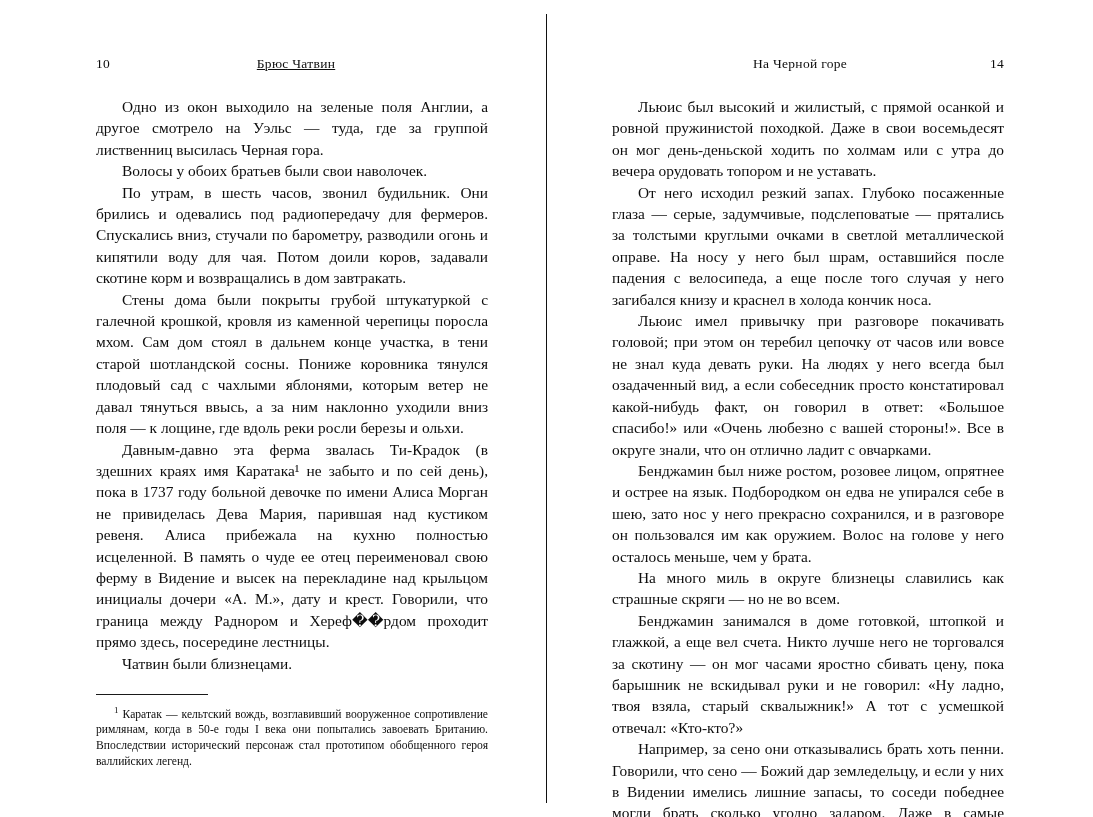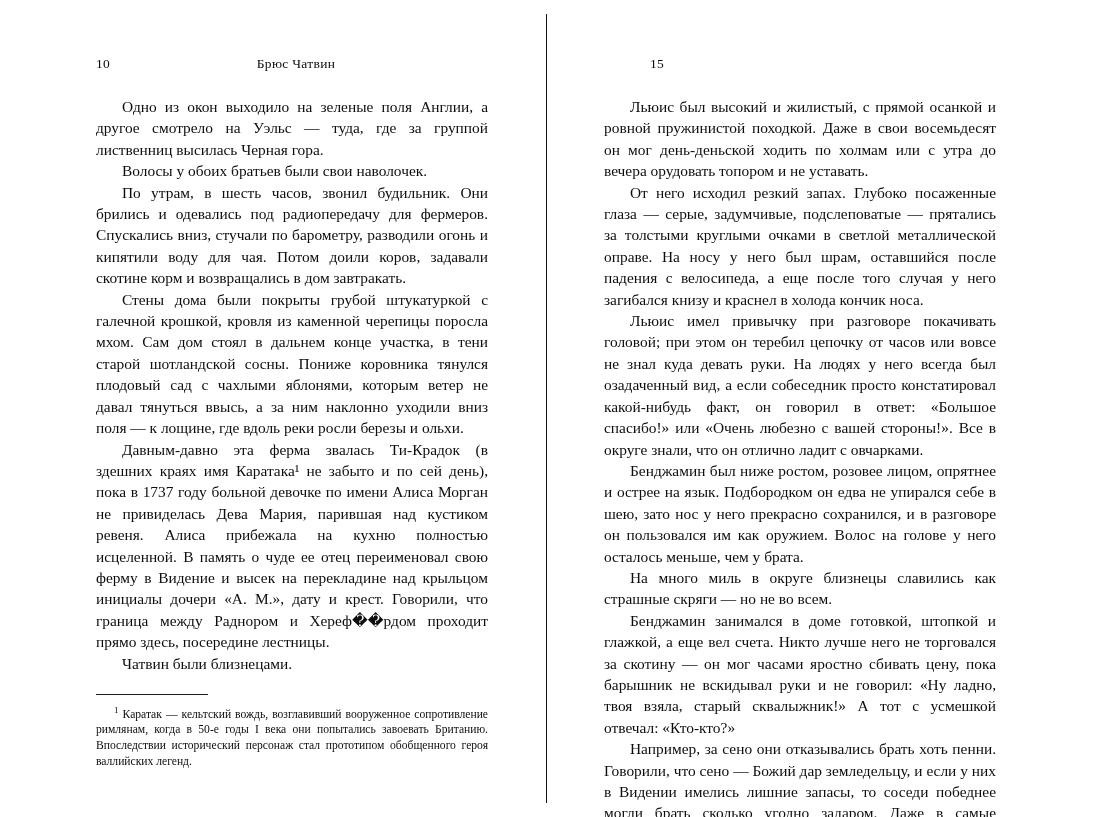--- a/index.html
+++ b/index.html
@@ -13,20 +13,21 @@
     font-family: "Liberation Serif", "DejaVu Serif", serif;
     color: #0d0d0d;
     overflow: hidden;
   }
   .book {
     position: relative;
     width: 1093px;
     height: 817px;
     display: flex;
     box-sizing: border-box;
+    gap: 8px;
   }
   .gutter {
     position: absolute;
     left: 546px;
     top: 14px;
     width: 1px;
     height: 789px;
     background: #111111;
   }
   .page {
@@ -50,20 +51,21 @@
     margin-bottom: 22px;
   }
   .runhead-left .folio {
     width: 60px;
     text-align: left;
   }
   .runhead-left .title {
     flex: 1;
     text-align: center;
     padding-right: 52px;
+    text-decoration: underline;
   }
   .runhead-right .title {
     flex: 1;
     text-align: center;
     padding-left: 44px;
   }
   .runhead-right .folio {
     width: 60px;
     text-align: right;
   }
@@ -124,21 +126,22 @@
 
       <div class="footnote-wrap">
         <div class="footnote-rule"></div>
         <p class="footnote"><span class="fn-marker">1</span> <span class="it">Каратак</span><span> — кельтский вождь, возглавивший вооруженное сопротивление римлянам, когда в 50-е годы I века они попытались завоевать Британию. Впоследствии исторический персонаж стал прототипом обобщенного героя валлийских легенд.</span></p>
       </div>
     </div>
   </div>
 
   <div class="page page-right">
     <div class="runhead runhead-right">
-      <span class="folio">15</span>
+      <span class="title">На Черной горе</span>
+      <span class="folio">14</span>
     </div>
     <div class="col">
       <p class="body">Льюис был высокий и жилистый, с прямой осанкой и ровной пружинистой походкой. Даже в свои восемьдесят он мог день-деньской ходить по холмам или с утра до вечера орудовать топором и не уставать.</p>
       <p class="body">От него исходил резкий запах. Глубоко посаженные глаза — серые, задумчивые, подслеповатые — прятались за толстыми круглыми очками в светлой металлической оправе. На носу у него был шрам, оставшийся после падения с велосипеда, а еще после того случая у него загибался книзу и краснел в холода кончик носа.</p>
       <p class="body">Льюис имел привычку при разговоре покачивать головой; при этом он теребил цепочку от часов или вовсе не знал куда девать руки. На людях у него всегда был озадаченный вид, а если собеседник просто констатировал какой-нибудь факт, он говорил в ответ: «Большое спасибо!» или «Очень любезно с вашей стороны!». Все в округе знали, что он отлично ладит с овчарками.</p>
       <p class="body">Бенджамин был ниже ростом, розовее лицом, опрятнее и острее на язык. Подбородком он едва не упирался себе в шею, зато нос у него прекрасно сохранился, и в разговоре он пользовался им как оружием. Волос на голове у него осталось меньше, чем у брата.</p>
       <p class="body">На много миль в округе близнецы славились как страшные скряги — но не во всем.</p>
       <p class="body">Бенджамин занимался в доме готовкой, штопкой и глажкой, а еще вел счета. Никто лучше него не торговался за скотину — он мог часами яростно сбивать цену, пока барышник не вскидывал руки и не говорил: «Ну ладно, твоя взяла, старый сквалыжник!» А тот с усмешкой отвечал: «Кто-кто?»</p>
       <p class="body">Например, за сено они отказывались брать хоть пенни. Говорили, что сено — Божий дар земледельцу, и если у них в Видении имелись лишние запасы, то соседи победнее могли брать сколько угодно задаром. Даже в самые непогожие январские дни старухе мисс</p>
     </div>

